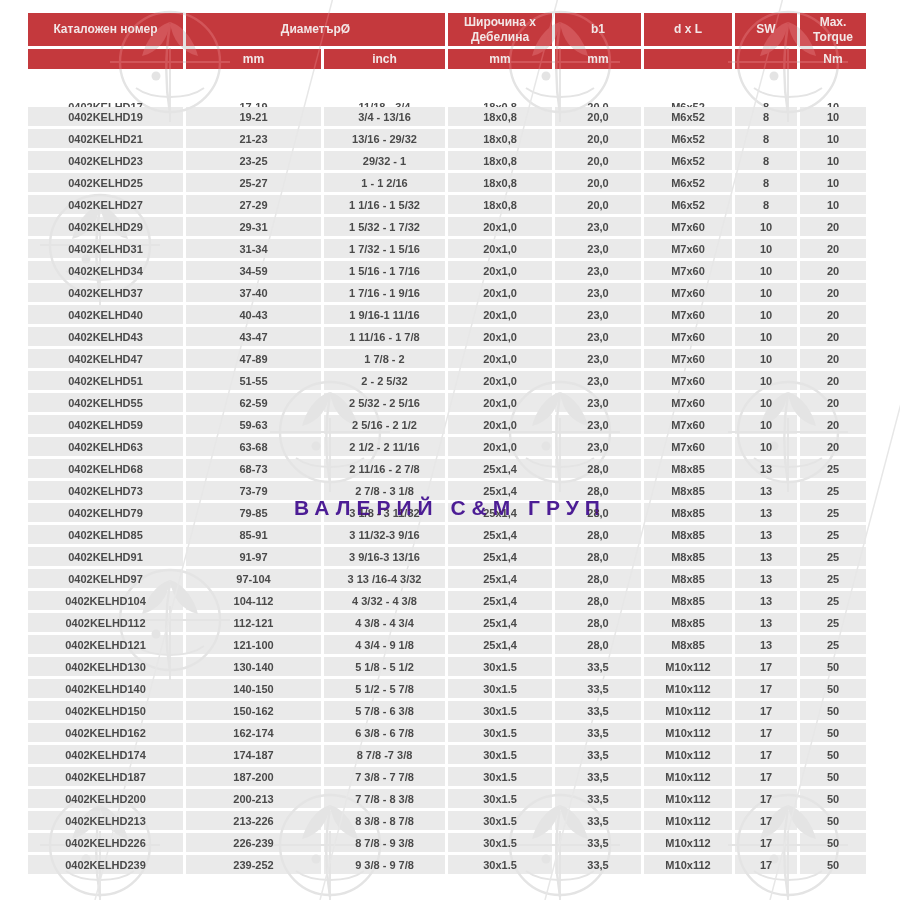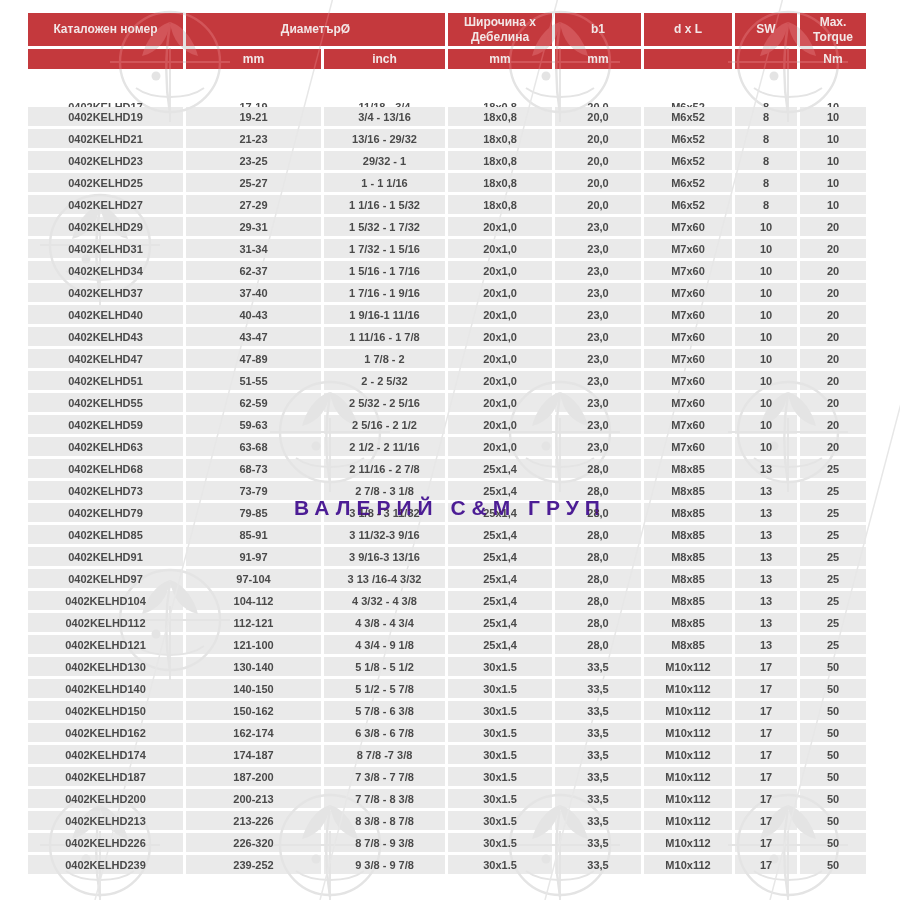--- a/index.html
+++ b/index.html
@@ -100,25 +100,25 @@
   <div class="hc"></div>
   <div class="hc"></div>
   <div class="hc">
     <span>Nm</span>
   </div>
 
 <div class="trow first"><div class="c">0402KELHD17</div><div class="c">17-19</div><div class="c">11/18 - 3/4</div><div class="c">18x0,8</div><div class="c">20,0</div><div class="c">M6x52</div><div class="c">8</div><div class="c">10</div></div>
     <div class="trow"><div class="c">0402KELHD19</div><div class="c">19-21</div><div class="c">3/4 - 13/16</div><div class="c">18x0,8</div><div class="c">20,0</div><div class="c">M6x52</div><div class="c">8</div><div class="c">10</div></div>
     <div class="trow"><div class="c">0402KELHD21</div><div class="c">21-23</div><div class="c">13/16 - 29/32</div><div class="c">18x0,8</div><div class="c">20,0</div><div class="c">M6x52</div><div class="c">8</div><div class="c">10</div></div>
     <div class="trow"><div class="c">0402KELHD23</div><div class="c">23-25</div><div class="c">29/32 - 1</div><div class="c">18x0,8</div><div class="c">20,0</div><div class="c">M6x52</div><div class="c">8</div><div class="c">10</div></div>
-    <div class="trow"><div class="c">0402KELHD25</div><div class="c">25-27</div><div class="c">1 - 1 1/16</div><div class="c">18x0,8</div><div class="c">20,0</div><div class="c">M6x52</div><div class="c">8</div><div class="c">10</div></div>
+    <div class="trow"><div class="c">0402KELHD25</div><div class="c">25-27</div><div class="c">1 - 1 2/16</div><div class="c">18x0,8</div><div class="c">20,0</div><div class="c">M6x52</div><div class="c">8</div><div class="c">10</div></div>
     <div class="trow"><div class="c">0402KELHD27</div><div class="c">27-29</div><div class="c">1 1/16 - 1 5/32</div><div class="c">18x0,8</div><div class="c">20,0</div><div class="c">M6x52</div><div class="c">8</div><div class="c">10</div></div>
     <div class="trow"><div class="c">0402KELHD29</div><div class="c">29-31</div><div class="c">1 5/32 - 1 7/32</div><div class="c">20x1,0</div><div class="c">23,0</div><div class="c">M7x60</div><div class="c">10</div><div class="c">20</div></div>
     <div class="trow"><div class="c">0402KELHD31</div><div class="c">31-34</div><div class="c">1 7/32 - 1 5/16</div><div class="c">20x1,0</div><div class="c">23,0</div><div class="c">M7x60</div><div class="c">10</div><div class="c">20</div></div>
-    <div class="trow"><div class="c">0402KELHD34</div><div class="c">62-37</div><div class="c">1 5/16 - 1 7/16</div><div class="c">20x1,0</div><div class="c">23,0</div><div class="c">M7x60</div><div class="c">10</div><div class="c">20</div></div>
+    <div class="trow"><div class="c">0402KELHD34</div><div class="c">34-59</div><div class="c">1 5/16 - 1 7/16</div><div class="c">20x1,0</div><div class="c">23,0</div><div class="c">M7x60</div><div class="c">10</div><div class="c">20</div></div>
     <div class="trow"><div class="c">0402KELHD37</div><div class="c">37-40</div><div class="c">1 7/16 - 1 9/16</div><div class="c">20x1,0</div><div class="c">23,0</div><div class="c">M7x60</div><div class="c">10</div><div class="c">20</div></div>
     <div class="trow"><div class="c">0402KELHD40</div><div class="c">40-43</div><div class="c">1 9/16-1 11/16</div><div class="c">20x1,0</div><div class="c">23,0</div><div class="c">M7x60</div><div class="c">10</div><div class="c">20</div></div>
     <div class="trow"><div class="c">0402KELHD43</div><div class="c">43-47</div><div class="c">1 11/16 - 1 7/8</div><div class="c">20x1,0</div><div class="c">23,0</div><div class="c">M7x60</div><div class="c">10</div><div class="c">20</div></div>
     <div class="trow"><div class="c">0402KELHD47</div><div class="c">47-89</div><div class="c">1 7/8 - 2</div><div class="c">20x1,0</div><div class="c">23,0</div><div class="c">M7x60</div><div class="c">10</div><div class="c">20</div></div>
     <div class="trow"><div class="c">0402KELHD51</div><div class="c">51-55</div><div class="c">2 - 2 5/32</div><div class="c">20x1,0</div><div class="c">23,0</div><div class="c">M7x60</div><div class="c">10</div><div class="c">20</div></div>
     <div class="trow"><div class="c">0402KELHD55</div><div class="c">62-59</div><div class="c">2 5/32 - 2 5/16</div><div class="c">20x1,0</div><div class="c">23,0</div><div class="c">M7x60</div><div class="c">10</div><div class="c">20</div></div>
     <div class="trow"><div class="c">0402KELHD59</div><div class="c">59-63</div><div class="c">2 5/16 - 2 1/2</div><div class="c">20x1,0</div><div class="c">23,0</div><div class="c">M7x60</div><div class="c">10</div><div class="c">20</div></div>
     <div class="trow"><div class="c">0402KELHD63</div><div class="c">63-68</div><div class="c">2 1/2 - 2 11/16</div><div class="c">20x1,0</div><div class="c">23,0</div><div class="c">M7x60</div><div class="c">10</div><div class="c">20</div></div>
     <div class="trow"><div class="c">0402KELHD68</div><div class="c">68-73</div><div class="c">2 11/16 - 2 7/8</div><div class="c">25x1,4</div><div class="c">28,0</div><div class="c">M8x85</div><div class="c">13</div><div class="c">25</div></div>
     <div class="trow"><div class="c">0402KELHD73</div><div class="c">73-79</div><div class="c">2 7/8 - 3 1/8</div><div class="c">25x1,4</div><div class="c">28,0</div><div class="c">M8x85</div><div class="c">13</div><div class="c">25</div></div>
@@ -130,21 +130,21 @@
     <div class="trow"><div class="c">0402KELHD112</div><div class="c">112-121</div><div class="c">4 3/8 - 4 3/4</div><div class="c">25x1,4</div><div class="c">28,0</div><div class="c">M8x85</div><div class="c">13</div><div class="c">25</div></div>
     <div class="trow"><div class="c">0402KELHD121</div><div class="c">121-100</div><div class="c">4 3/4 - 9 1/8</div><div class="c">25x1,4</div><div class="c">28,0</div><div class="c">M8x85</div><div class="c">13</div><div class="c">25</div></div>
     <div class="trow"><div class="c">0402KELHD130</div><div class="c">130-140</div><div class="c">5 1/8 - 5 1/2</div><div class="c">30x1.5</div><div class="c">33,5</div><div class="c">M10x112</div><div class="c">17</div><div class="c">50</div></div>
     <div class="trow"><div class="c">0402KELHD140</div><div class="c">140-150</div><div class="c">5 1/2 - 5 7/8</div><div class="c">30x1.5</div><div class="c">33,5</div><div class="c">M10x112</div><div class="c">17</div><div class="c">50</div></div>
     <div class="trow"><div class="c">0402KELHD150</div><div class="c">150-162</div><div class="c">5 7/8 - 6 3/8</div><div class="c">30x1.5</div><div class="c">33,5</div><div class="c">M10x112</div><div class="c">17</div><div class="c">50</div></div>
     <div class="trow"><div class="c">0402KELHD162</div><div class="c">162-174</div><div class="c">6 3/8 - 6 7/8</div><div class="c">30x1.5</div><div class="c">33,5</div><div class="c">M10x112</div><div class="c">17</div><div class="c">50</div></div>
     <div class="trow"><div class="c">0402KELHD174</div><div class="c">174-187</div><div class="c">8 7/8 -7 3/8</div><div class="c">30x1.5</div><div class="c">33,5</div><div class="c">M10x112</div><div class="c">17</div><div class="c">50</div></div>
     <div class="trow"><div class="c">0402KELHD187</div><div class="c">187-200</div><div class="c">7 3/8 - 7 7/8</div><div class="c">30x1.5</div><div class="c">33,5</div><div class="c">M10x112</div><div class="c">17</div><div class="c">50</div></div>
     <div class="trow"><div class="c">0402KELHD200</div><div class="c">200-213</div><div class="c">7 7/8 - 8 3/8</div><div class="c">30x1.5</div><div class="c">33,5</div><div class="c">M10x112</div><div class="c">17</div><div class="c">50</div></div>
     <div class="trow"><div class="c">0402KELHD213</div><div class="c">213-226</div><div class="c">8 3/8 - 8 7/8</div><div class="c">30x1.5</div><div class="c">33,5</div><div class="c">M10x112</div><div class="c">17</div><div class="c">50</div></div>
-    <div class="trow"><div class="c">0402KELHD226</div><div class="c">226-320</div><div class="c">8 7/8 - 9 3/8</div><div class="c">30x1.5</div><div class="c">33,5</div><div class="c">M10x112</div><div class="c">17</div><div class="c">50</div></div>
+    <div class="trow"><div class="c">0402KELHD226</div><div class="c">226-239</div><div class="c">8 7/8 - 9 3/8</div><div class="c">30x1.5</div><div class="c">33,5</div><div class="c">M10x112</div><div class="c">17</div><div class="c">50</div></div>
     <div class="trow"><div class="c">0402KELHD239</div><div class="c">239-252</div><div class="c">9 3/8 - 9 7/8</div><div class="c">30x1.5</div><div class="c">33,5</div><div class="c">M10x112</div><div class="c">17</div><div class="c">50</div></div>
   </div>
 
 <div class="wm-dark">
   <svg width="900" height="900" viewBox="0 0 900 900">
     <defs>
       <g id="emblem" fill="none" stroke="currentColor" stroke-width="2.4">
         <circle r="50"></circle>
         <line x1="-60" y1="0" x2="60" y2="0" stroke-width="1.8"></line>
         <line x1="0" y1="-14" x2="0" y2="60" stroke-width="1.8"></line>

